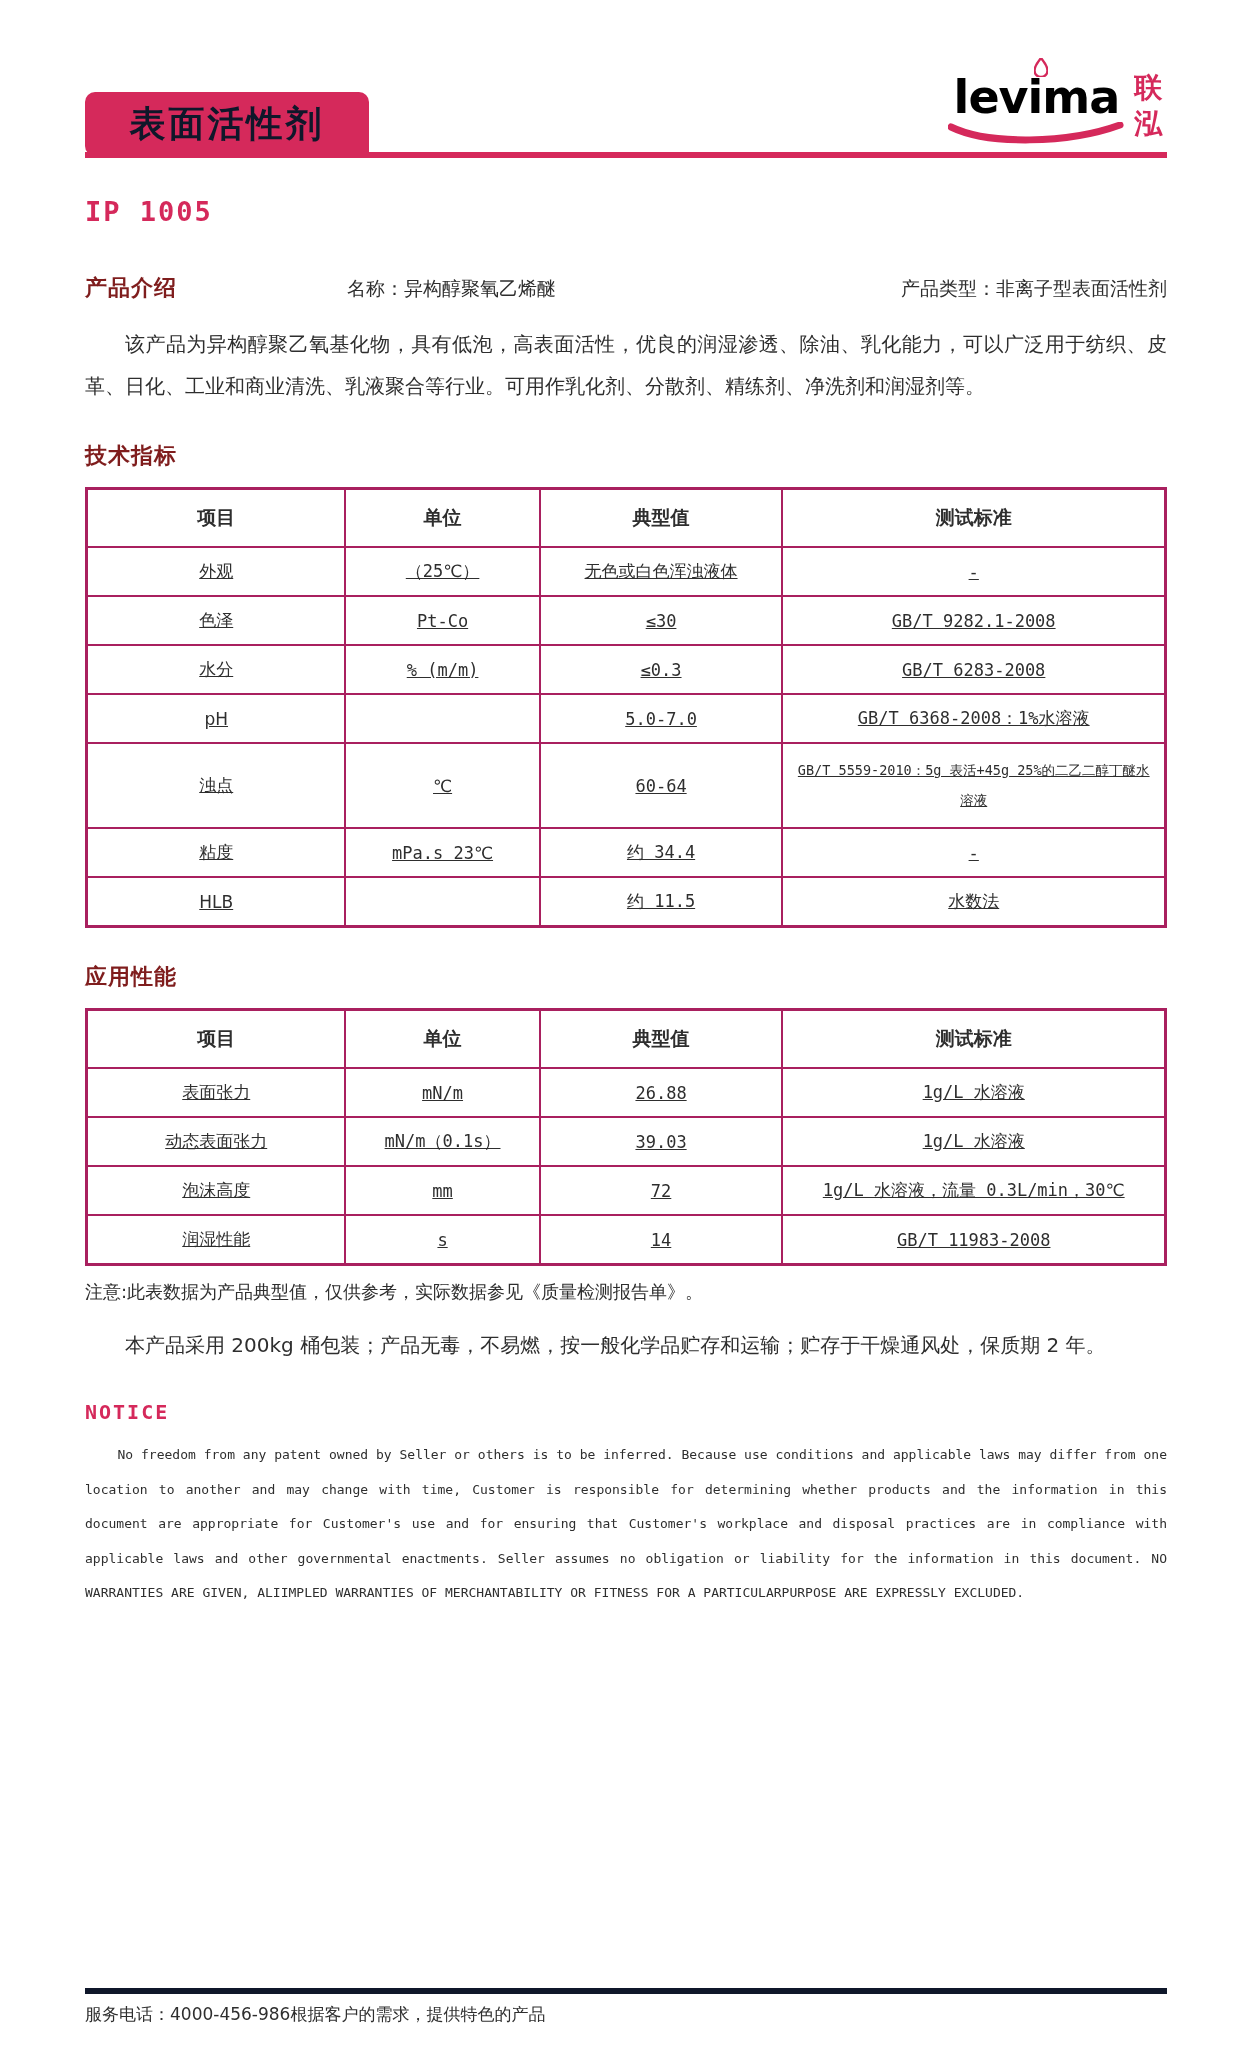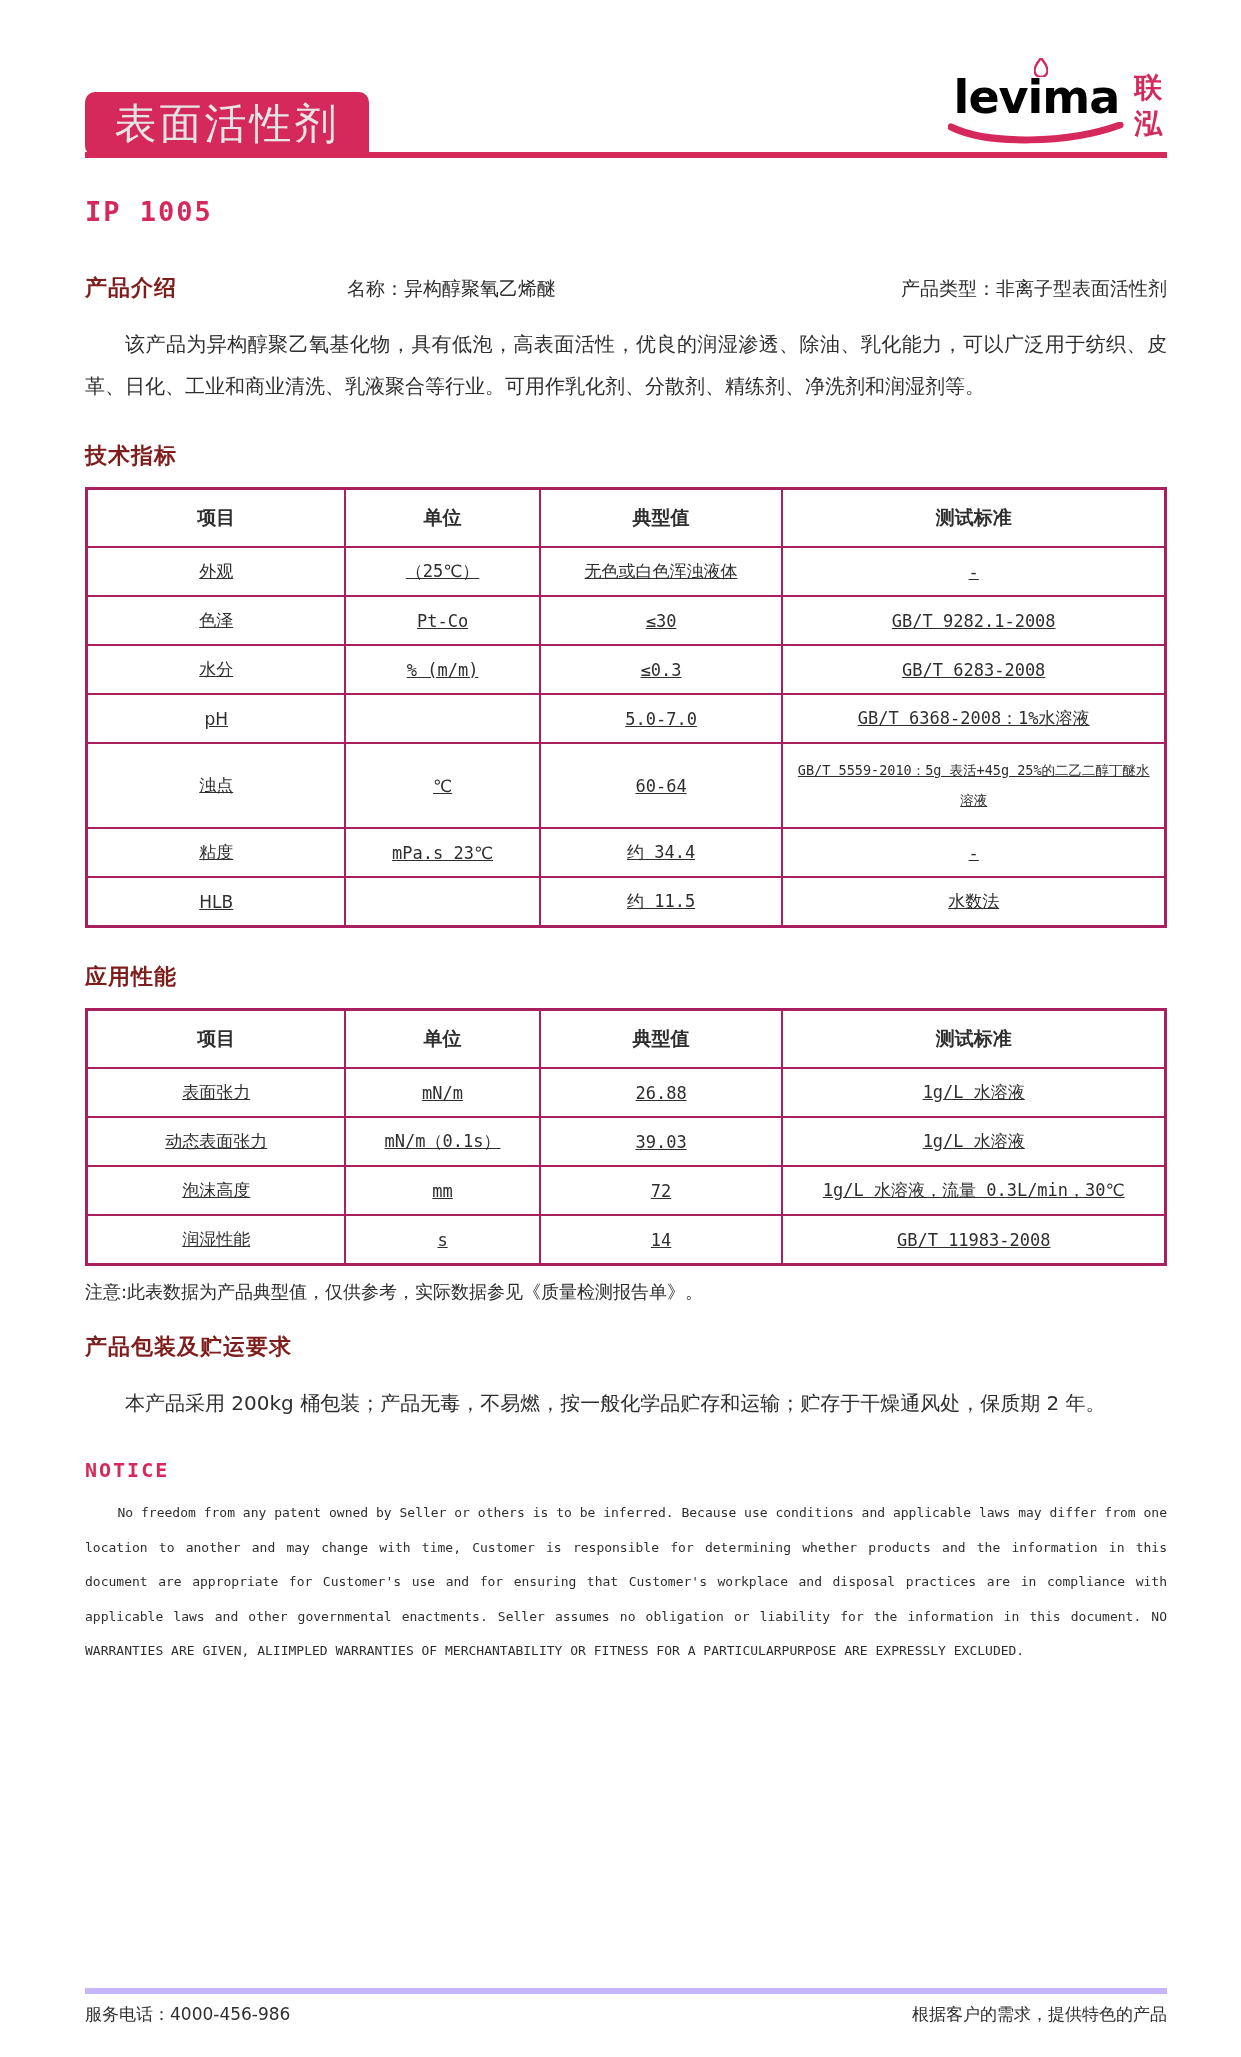--- a/index.html
+++ b/index.html
@@ -15,21 +15,21 @@
 
   
   .masthead { position:relative; margin-top:68px; height:90px; }
   .masthead-rule { position:absolute; left:0; right:0; bottom:0; height:6px; background:#d5295b; }
   .banner {
     position:absolute; left:0; bottom:2px;
     width:284px; height:64px;
     background:#d5295b; border-radius:10px 10px 0 10px;
     display:flex; align-items:center; justify-content:center;
   }
-  .banner span { color:#e5e5e5; font-size:42px; font-weight:normal; letter-spacing:3px; }
+  .banner span { color:#0f172a; font-size:36px; font-weight:bold; letter-spacing:3px; }
 
   .logo { position:absolute; right:4px; bottom:12px; display:flex; align-items:flex-start; }
   .logo-main { position:relative; padding-top:14px; }
   .logo-word {
     color:#000000; font-size:46px; font-weight:bold; line-height:1;
     letter-spacing:-1px; display:block;
   }
   .logo-droplet { position:absolute; top:-2px; left:47%; }
   .logo-swoosh { display:block; margin-top:2px; margin-left:-6px; }
   .logo-cn {
@@ -86,22 +86,22 @@
   .notice-body {
     margin-top:14px;
     font-family:"DejaVu Sans Mono","DejaVu Sans",monospace;
     font-size:13px; line-height:2.65;
     text-indent:2.5em; text-align:justify;
   }
 
   
   .footer {
     position:absolute; top:1920px; left:85px; right:74px;
-    border-top:6px solid #c4b5fd; padding-top:9px;
-    display:flex; justify-content:space-between;
+    border-top:6px solid #0f172a; padding-top:9px;
+    display:flex; 
     font-size:17px;
   }
 </style>
 </head>
 <body>
 
 <div class="page">
 
   <div class="masthead">
     <div class="banner">
@@ -235,21 +235,20 @@
           <td>润湿性能</td>
           <td>s</td>
           <td>14</td>
           <td>GB/T 11983-2008</td>
         </tr>
       </tbody>
     </table>
 
   <p class="note-line">注意:此表数据为产品典型值，仅供参考，实际数据参见《质量检测报告单》。</p>
 
-  <h2 class="section-h pack-h">产品包装及贮运要求</h2>
   <p class="body-par">本产品采用 200kg 桶包装；产品无毒，不易燃，按一般化学品贮存和运输；贮存于干燥通风处，保质期 2 年。</p>
 
   <h2 class="notice-h">NOTICE</h2>
   <p class="notice-body">No freedom from any patent owned by Seller or others is to be inferred. Because use conditions and applicable laws may differ from one location to another and may change with time, Customer is responsible for determining whether products and the information in this document are appropriate for Customer's use and for ensuring that Customer's workplace and disposal practices are in compliance with applicable laws and other governmental enactments. Seller assumes no obligation or liability for the information in this document. NO WARRANTIES ARE GIVEN, ALIIMPLED WARRANTIES OF MERCHANTABILITY OR FITNESS FOR A PARTICULARPURPOSE ARE EXPRESSLY EXCLUDED.</p>
 
   <div class="footer">
     <span>服务电话：4000-456-986</span>
     <span>根据客户的需求，提供特色的产品</span>
   </div>
 

